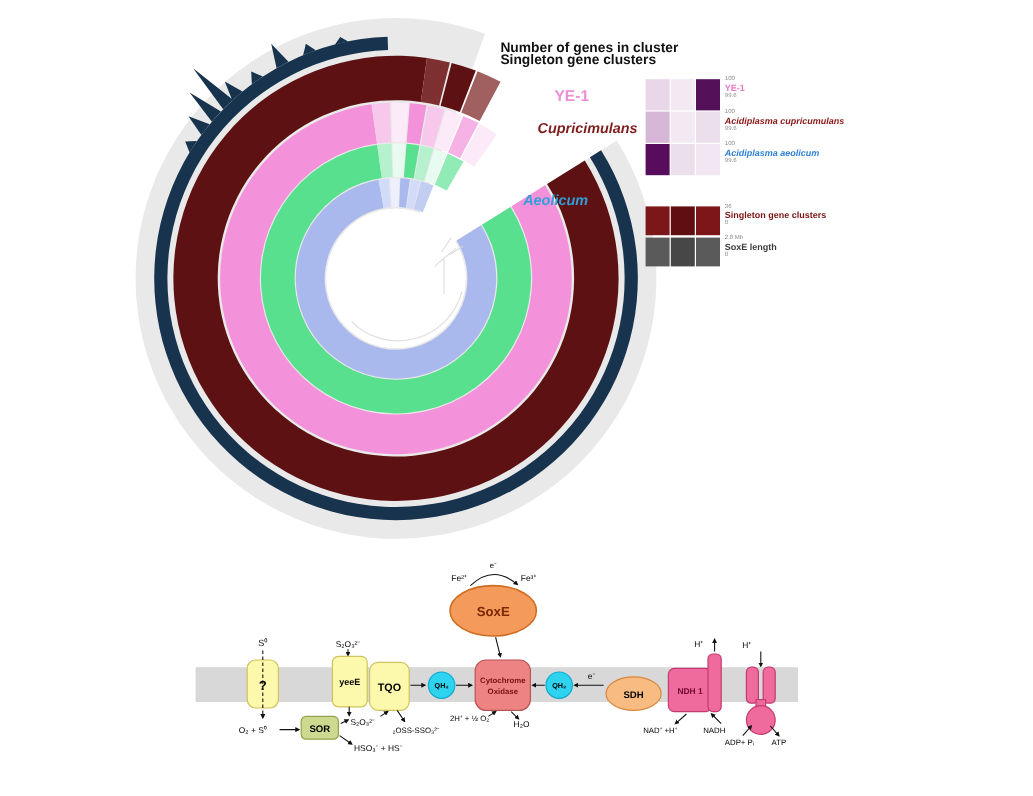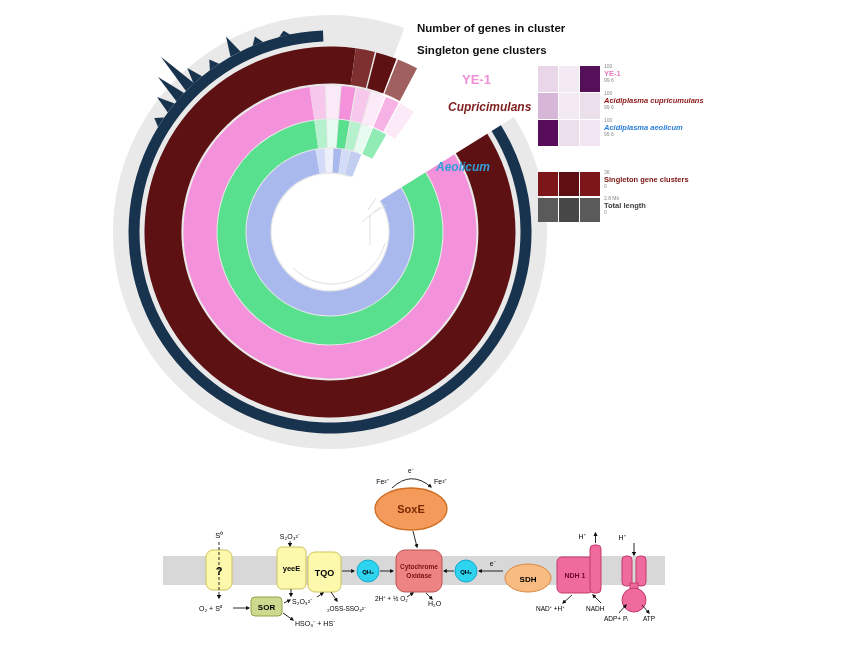--- a/index.html
+++ b/index.html
@@ -78,21 +78,21 @@
     <circle cx="330" cy="232" r="58" fill="#ffffff"></circle>
     <g stroke="#d9d9d9" fill="none" opacity="0.85">
       <path d="M293 268 A55 55 0 0 0 385 243"></path>
       <path d="M370 245 L370 215"></path>
       <path d="M362 222 L380 207"></path>
       <path d="M368 210 l8 -12"></path>
       <path d="M375 212 l11 -7"></path>
     </g>
   </svg>
 
-  <div class="legend-label" style="left:417px;top:22px">Number of genes in cluster</div>
+  <div class="legend-label" style="left:417px;top:34px">Number of genes in cluster</div>
   <div class="legend-label" style="left:417px;top:44px">Singleton gene clusters</div>
 
   <div class="genome-label" style="left: 462px; top: 72px; color: rgb(238, 142, 214);">YE-1</div>
   <div class="genome-label italic" style="left: 448px; top: 100px; color: #7f1d1d;">Cupricimulans</div>
   <div class="genome-label italic" style="left: 436px; top: 126px; color: rgb(47, 159, 217); margin-top: 34px;">Aeolicum</div>
 
   <div id="hm-grid">
       <div class="hm-cell" style="background: rgb(233, 215, 233);"></div>
       <div class="hm-cell" style="background: rgb(243, 233, 243);"></div>
       <div class="hm-cell" style="background: rgb(85, 16, 90);"></div>
@@ -130,21 +130,21 @@
     <span class="hm-label" style="color: rgb(122, 18, 18);">Singleton gene clusters</span>
     <span class="mini">0</span>
   </div>
   <div class="bar-cells" id="bar-cells-1" style="top:198px">
       <div style="background: rgb(90, 90, 90);"></div>
       <div style="background: rgb(71, 71, 71);"></div>
       <div style="background: rgb(90, 90, 90);"></div>
     </div>
   <div class="hm-row" style="top:196px">
     <span class="mini">2.8 Mb</span>
-    <span class="hm-label" style="color: rgb(60, 60, 60);">Total length</span>
+    <span class="hm-label" style="color: rgb(60, 60, 60);">SoxE length</span>
     <span class="mini">0</span>
   </div>
 
   <svg id="pathway" class="abs" style="left:0;top:450px" width="861" height="213" viewBox="0 450 861 213">
     <defs>
       <marker id="arr" viewBox="0 0 10 10" refX="7" refY="5" markerWidth="4.6" markerHeight="4.6" orient="auto">
         <path d="M0 0 L10 5 L0 10 Z" fill="#111"></path>
       </marker>
     </defs>
 

